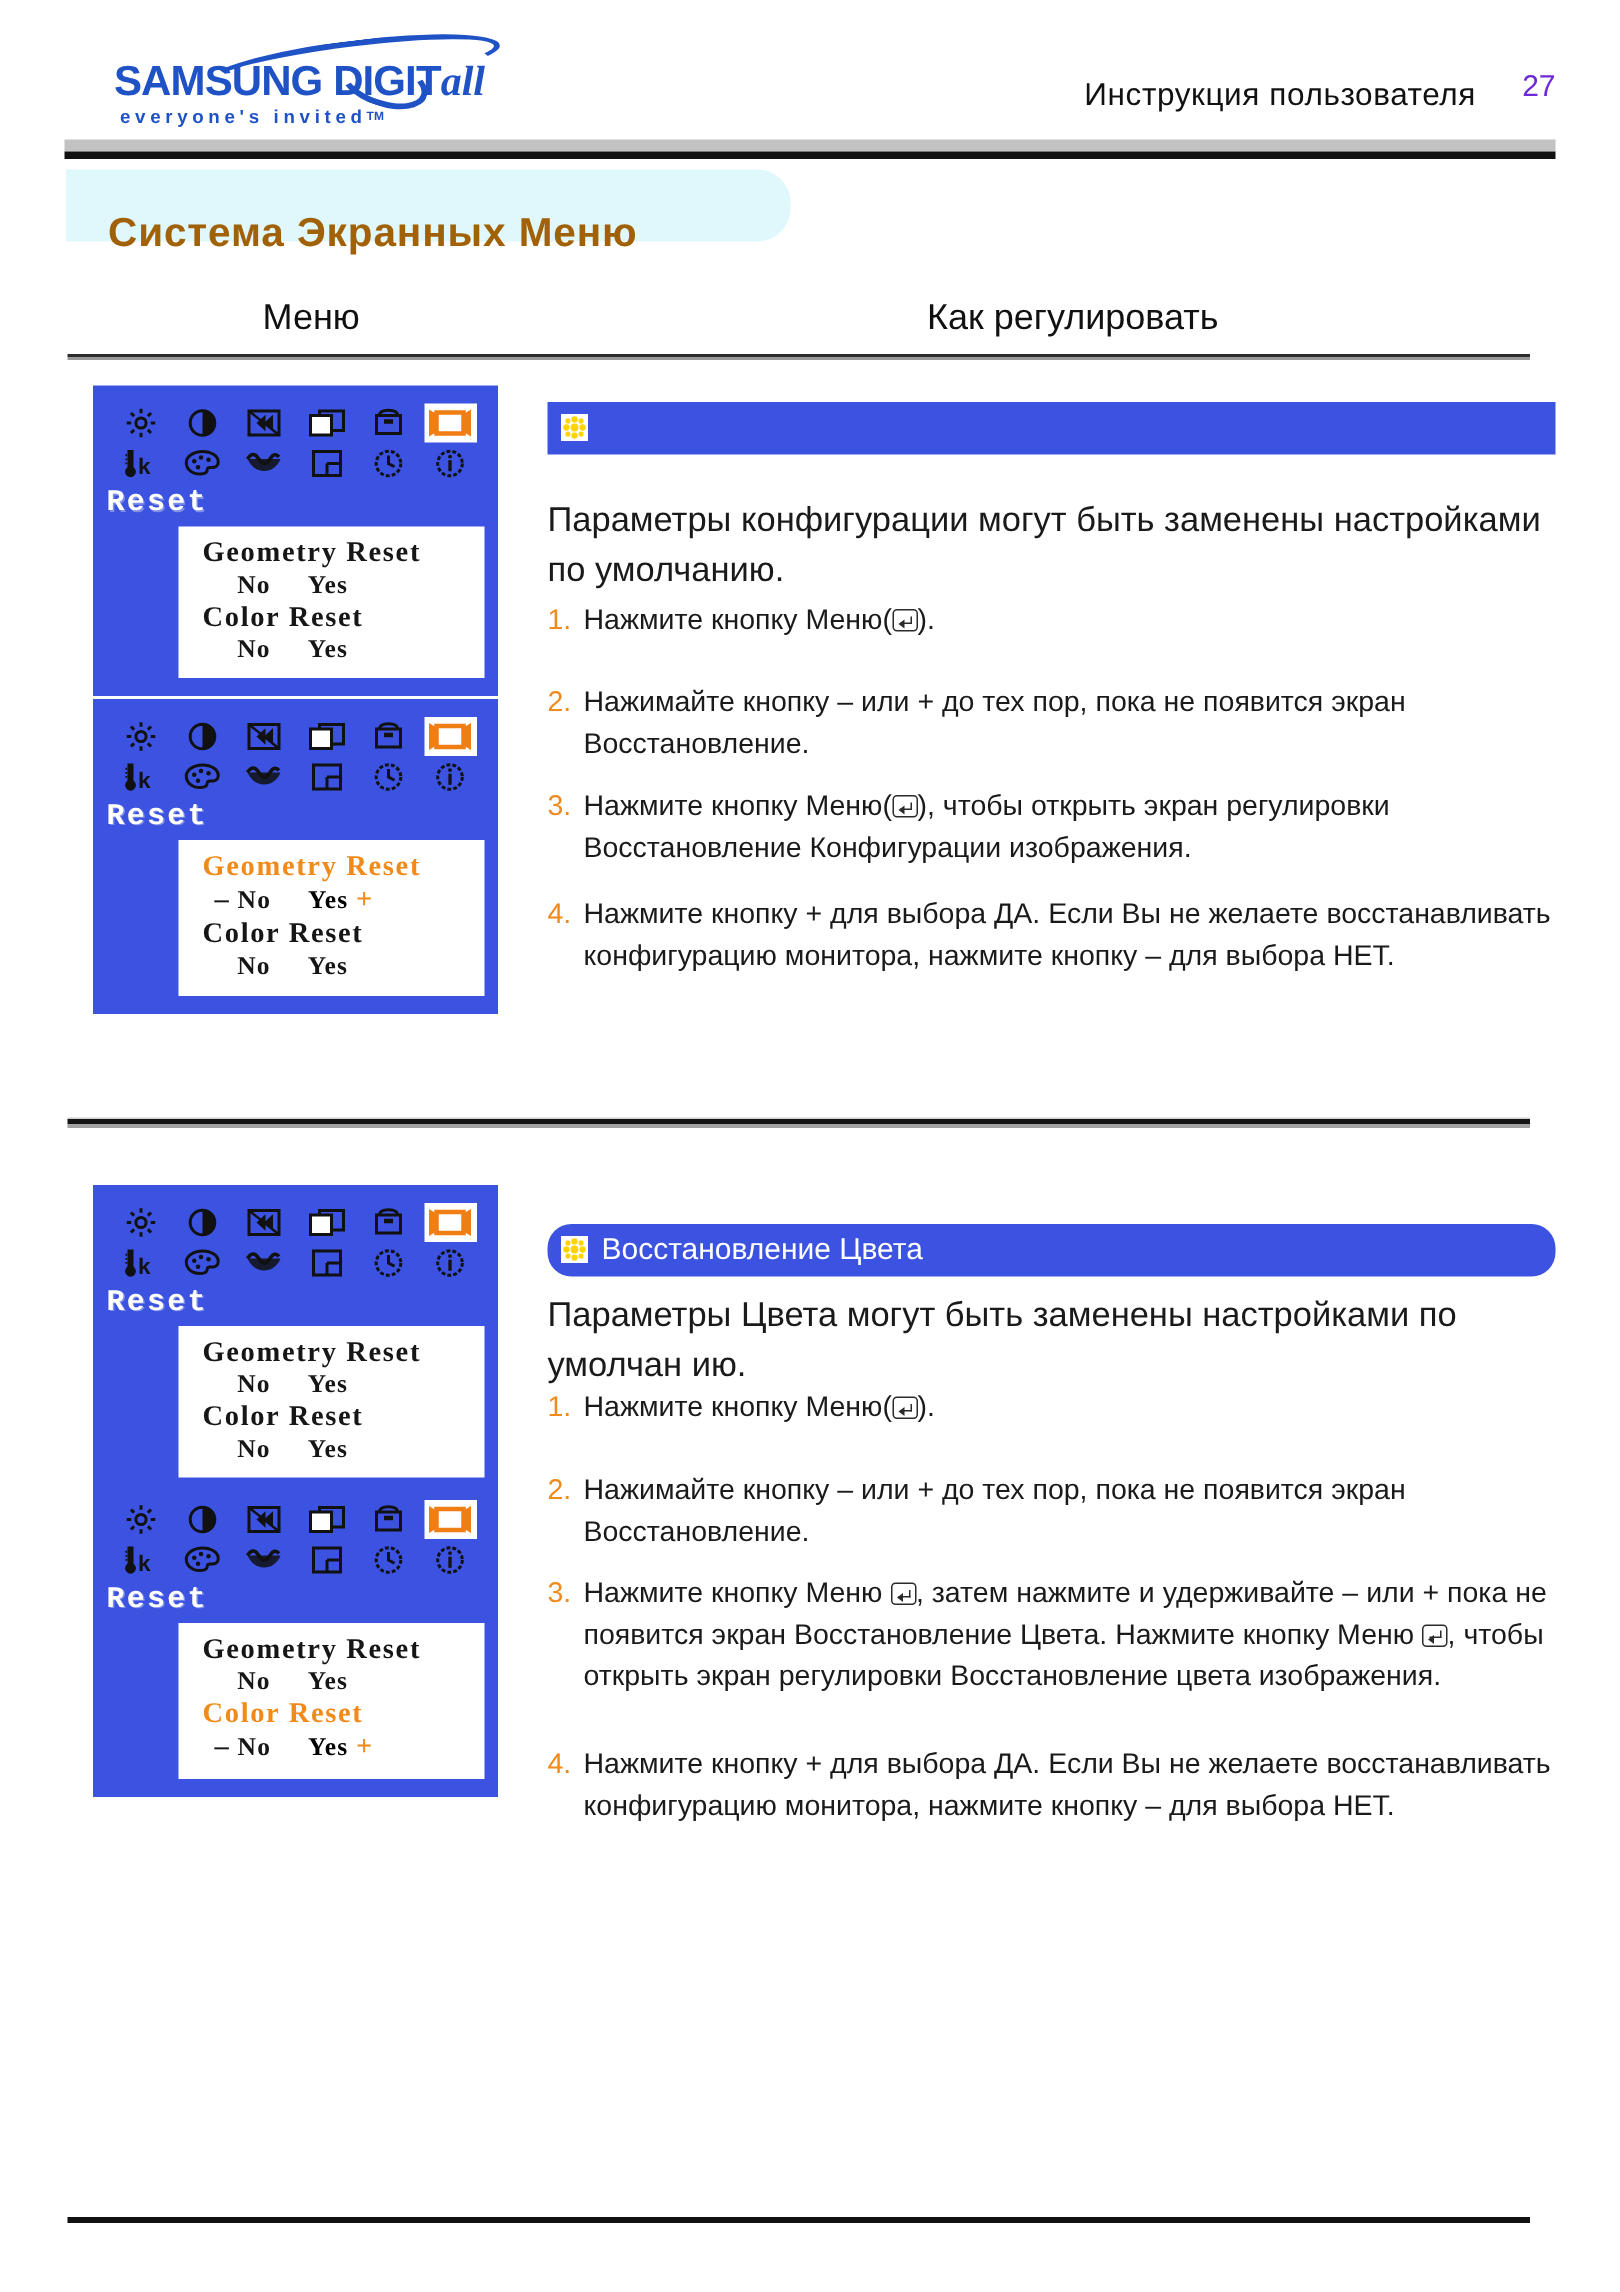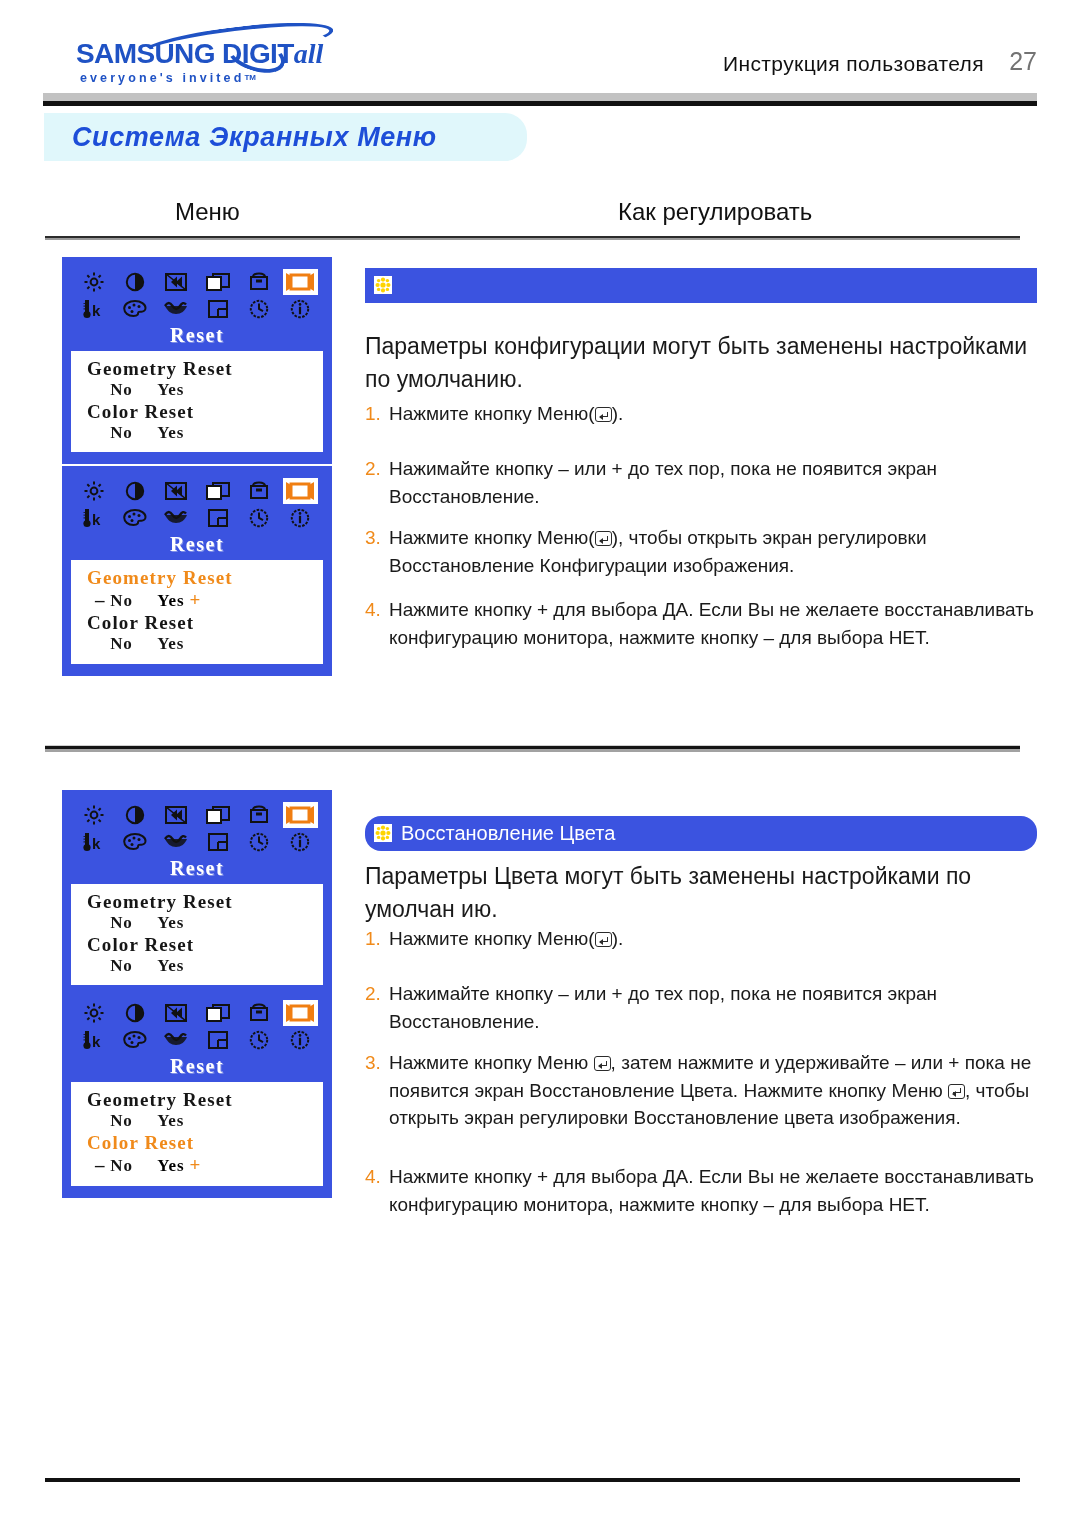--- a/index.html
+++ b/index.html
@@ -86,22 +86,22 @@
     position: absolute;
     right: 96px; top: 52px;
     font-size: 21px;
     letter-spacing: 0.4px;
     color: #111;
     white-space: nowrap;
   }
   #page-number {
     position: absolute;
     right: 43px; top: 47px;
-    font-size: 25px;
-    color: #737373;
+    font-size: 20px;
+    color: #6d28d9;
   }
 
   
   #hdr-rule-grey {
     position: absolute;
     left: 43px; top: 93px;
     width: 994px; height: 8px;
     background: #c2c2c2;
   }
   #hdr-rule-black {
@@ -115,27 +115,26 @@
   #title-banner {
     position: absolute;
     left: 44px; top: 113px;
     width: 483px; height: 48px;
     background: #e0f7fb;
     border-top-right-radius: 22px;
     border-bottom-right-radius: 22px;
   }
   #title-banner .title-text {
     position: absolute;
-    left: 28px; top: 9px;
+    left: 28px; top: 27px;
     font-size: 27px;
     font-weight: bold;
     letter-spacing: 0.6px;
-    color: #1d4ed8;
+    color: #a16207;
     white-space: nowrap;
-    font-style: italic;
   }
 
   
   #col-menu {
     position: absolute;
     left: 175px; top: 198px;
     font-size: 24px;
     color: #111;
   }
   #col-howto {
@@ -188,33 +187,34 @@
     display: flex;
     align-items: center;
     justify-content: center;
   }
   .osd-icon svg { display: block; }
   .osd-icon.selected {
     background: #ffffff;
     width: 35px; height: 26px;
   }
   .osd-title {
-    text-align: center;
-    font-family: Liberation Serif, serif;
+    text-align: left;
+    font-family: Liberation Mono, monospace;
     font-weight: bold;
     font-size: 20px;
     letter-spacing: 1.5px;
     color: #ffffff;
     text-shadow: 1px 1px 0 #7f8fe8;
     margin-top: 2px;
     margin-bottom: 4px;
   }
   .osd-body {
     background: #ffffff;
     padding: 7px 0 9px 0;
+    margin-left: 48px;
   }
   .osd-row-label {
     font-family: "Liberation Serif", serif;
     font-weight: bold;
     font-size: 19px;
     letter-spacing: 1.1px;
     color: #161616;
     padding-left: 16px;
     line-height: 1.12;
   }

